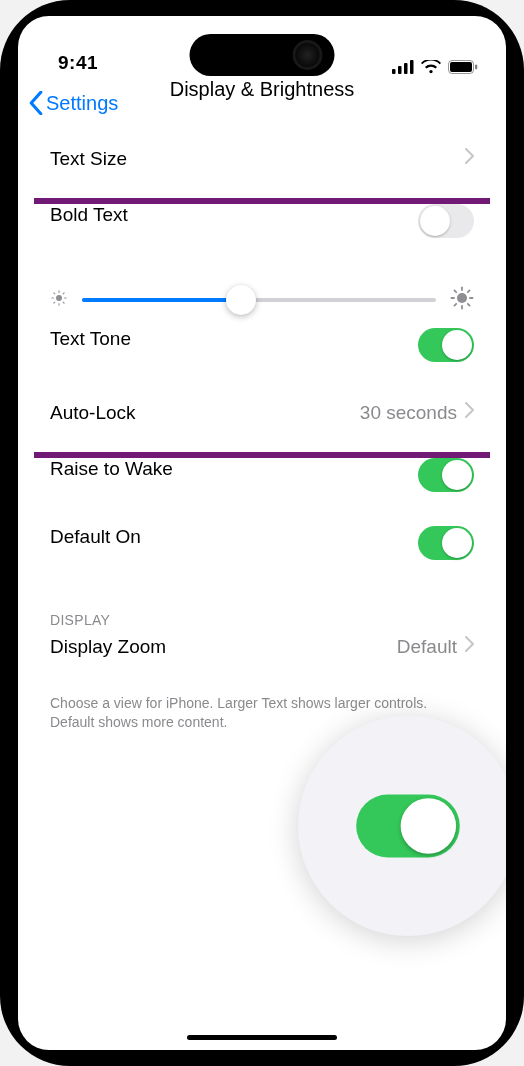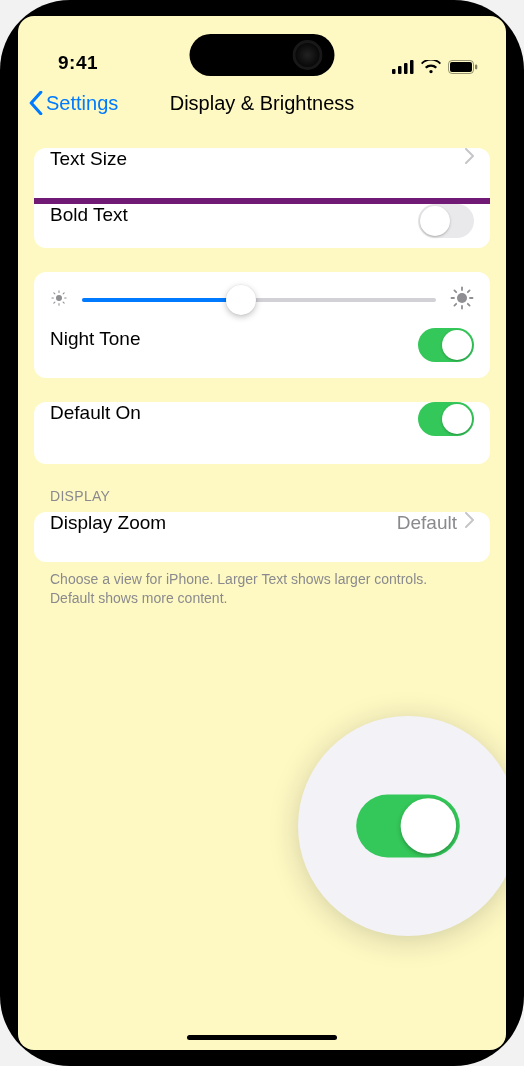--- a/index.html
+++ b/index.html
@@ -7,22 +7,22 @@
   .phone-frame {
     position: relative;
     width: 524px; height: 1066px;
     border-radius: 70px;
     background: #000;
     overflow: hidden;
   }
   .screen {
     position: absolute;
     top: 16px; left: 18px; right: 18px; bottom: 16px;
-    background: #fef9c3;
-    border-radius: 16px;
+    background: #ffffff;
+    border-radius: 31px;
     overflow: hidden;
   }
 
   
   .status-bar {
     height: 62px;
     display: flex; align-items: flex-end; justify-content: space-between;
     padding: 0 28px 4px 40px;
     font-weight: 600;
   }
@@ -40,21 +40,21 @@
   .island .cam {
     position: absolute; right: 12px; top: 6px;
     width: 30px; height: 30px; border-radius: 50%;
     background: radial-gradient(circle at 50% 50%, #222 0%, #000 75%);
     box-shadow: 0 0 0 3px #181818 inset;
   }
 
   
   .navbar {
     height: 50px;
-    display: flex; align-items: center; justify-content: center;
+    display: flex; align-items: flex-start; justify-content: center;
     position: relative;
     padding: 0 10px;
   }
   .nav-back {
     position: absolute; left: 10px; top: 0; bottom: 0;
     display: flex; align-items: center; gap: 2px;
     color: #007aff; font-size: 20px;
   }
   .nav-back svg { width: 16px; height: 24px; }
   .nav-title { font-size: 20px; font-weight: 400; color: #000; }
@@ -252,29 +252,46 @@
                     <line x1="20" y1="12" x2="22.5" y2="12"></line>
                     <line x1="4.4" y1="4.4" x2="6.2" y2="6.2"></line>
                     <line x1="17.8" y1="17.8" x2="19.6" y2="19.6"></line>
                     <line x1="4.4" y1="19.6" x2="6.2" y2="17.8"></line>
                     <line x1="17.8" y1="6.2" x2="19.6" y2="4.4"></line>
                   </g>
                 </svg>
             </span>
           </div>
           <div class="row">
-            <span class="row-label">Night Tone</span>
+            <span class="row-label">Text Tone</span>
             <div class="toggle on">
                 <div class="knob"></div>
               </div>
           </div>
         </div>
       </div>
 
 
+      <div class="group">
+        <div class="card">
+          <div class="row">
+            <span class="row-label">Auto-Lock</span>
+            <span class="row-value">30 seconds</span>
+            <svg class="chevron" width="9" height="16" viewBox="0 0 9 16">
+                <path d="M1 1l7 7-7 7" stroke="currentColor" stroke-width="2" fill="none" stroke-linecap="round" stroke-linejoin="round"></path>
+              </svg>
+          </div>
+          <div class="row">
+            <span class="row-label">Raise to Wake</span>
+            <div class="toggle on">
+                <div class="knob"></div>
+              </div>
+          </div>
+        </div>
+      </div>
 
       <div class="group">
         <div class="card">
           <div class="row" style="min-height:62px">
             <span class="row-label">Default On</span>
             <div class="toggle on">
                 <div class="knob"></div>
               </div>
           </div>
         </div>

